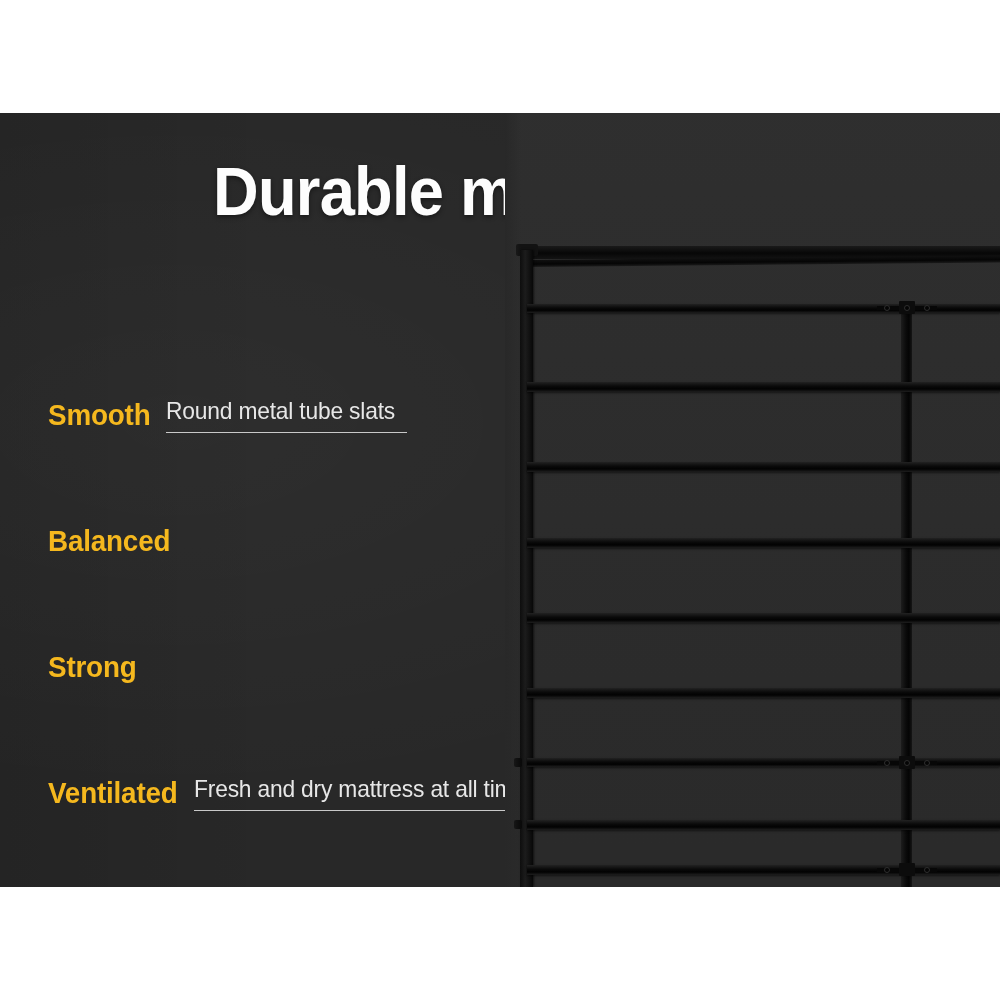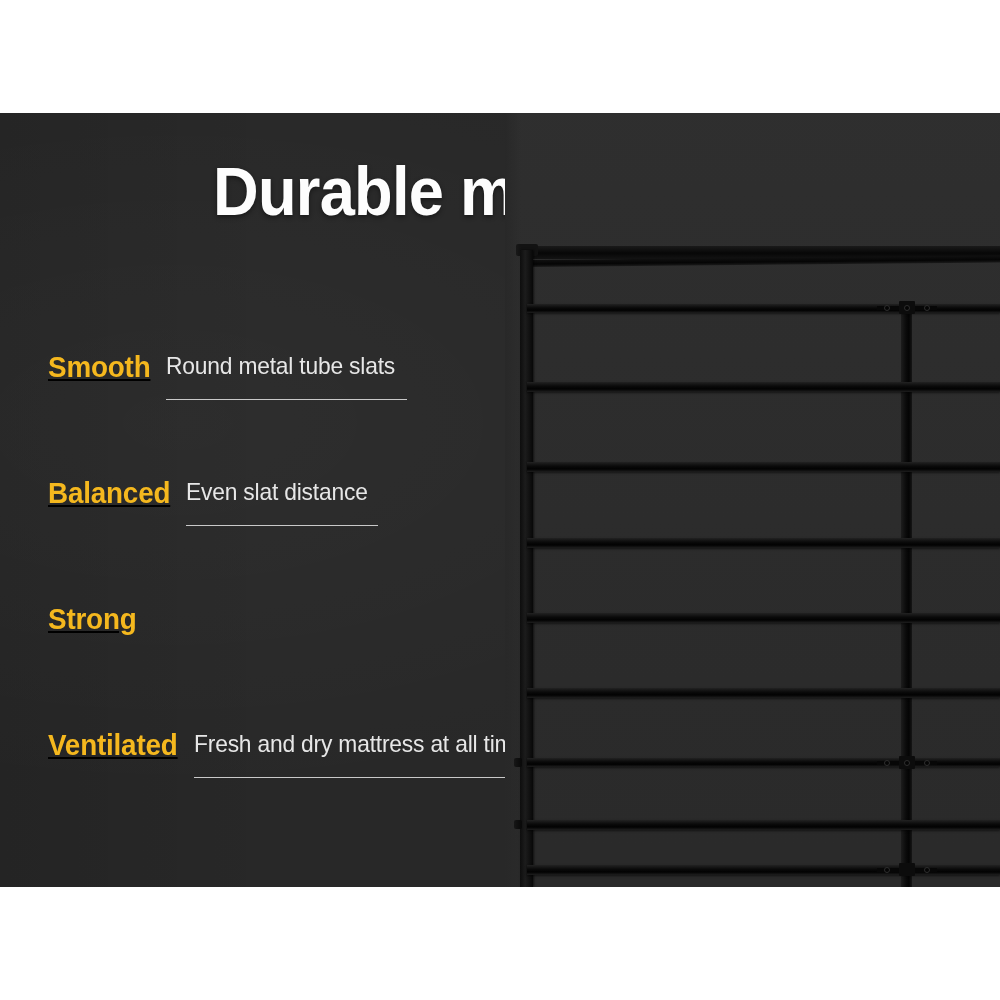--- a/index.html
+++ b/index.html
@@ -57,36 +57,35 @@
   .features {
     position: absolute;
     left: 48px;
     top: 352px;
     width: 540px;
   }
   .feature-row {
     position: relative;
     height: 126px;
     display: flex;
-    align-items: flex-start;
+    align-items: center;
     white-space: nowrap;
-    text-decoration: underline;
   }
   .feature-term {
     font-size: 29px;
     font-weight: 700;
     color: #f5b81e;
     letter-spacing: -0.2px;
     line-height: 30px;
     transform: scaleX(0.96);
     transform-origin: left bottom;
   }
   .feature-desc-wrap {
     margin-left: 11px;
-    padding-bottom: 16px;
+    padding-bottom: 4px;
     border-bottom: 1.6px solid #c9c9c9;
     line-height: 28px;
   }
   .feature-desc {
     font-size: 24px;
     font-weight: 400;
     color: #e7e7e7;
     letter-spacing: -0.2px;
     transform: scaleX(0.95);
     transform-origin: left bottom;
@@ -233,23 +232,20 @@
 
     <div class="feature-row">
       <span class="feature-term">Smooth</span>
       <span class="feature-desc-wrap">
         <span class="feature-desc">Round metal tube slats</span>
       </span>
     </div>
 
     <div class="feature-row">
       <span class="feature-term">Balanced</span>
-      <span class="feature-desc-wrap">
-        <span class="feature-desc">Even slat distance</span>
-      </span>
     </div>
 
     <div class="feature-row">
       <span class="feature-term">Strong</span>
     </div>
 
     <div class="feature-row">
       <span class="feature-term">Ventilated</span>
       <span class="feature-desc-wrap">
         <span class="feature-desc">Fresh and dry mattress at all times</span>

